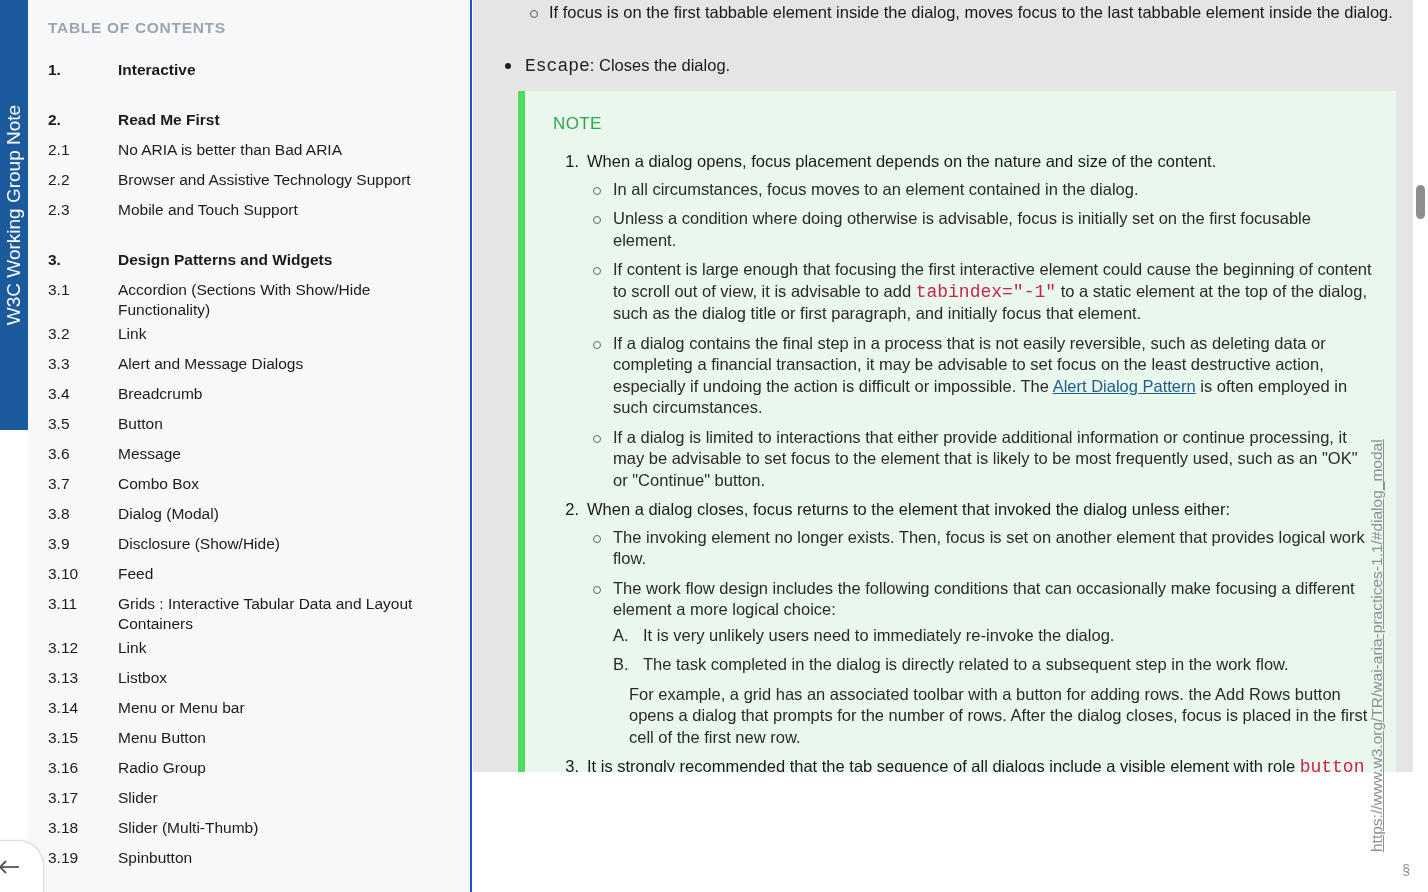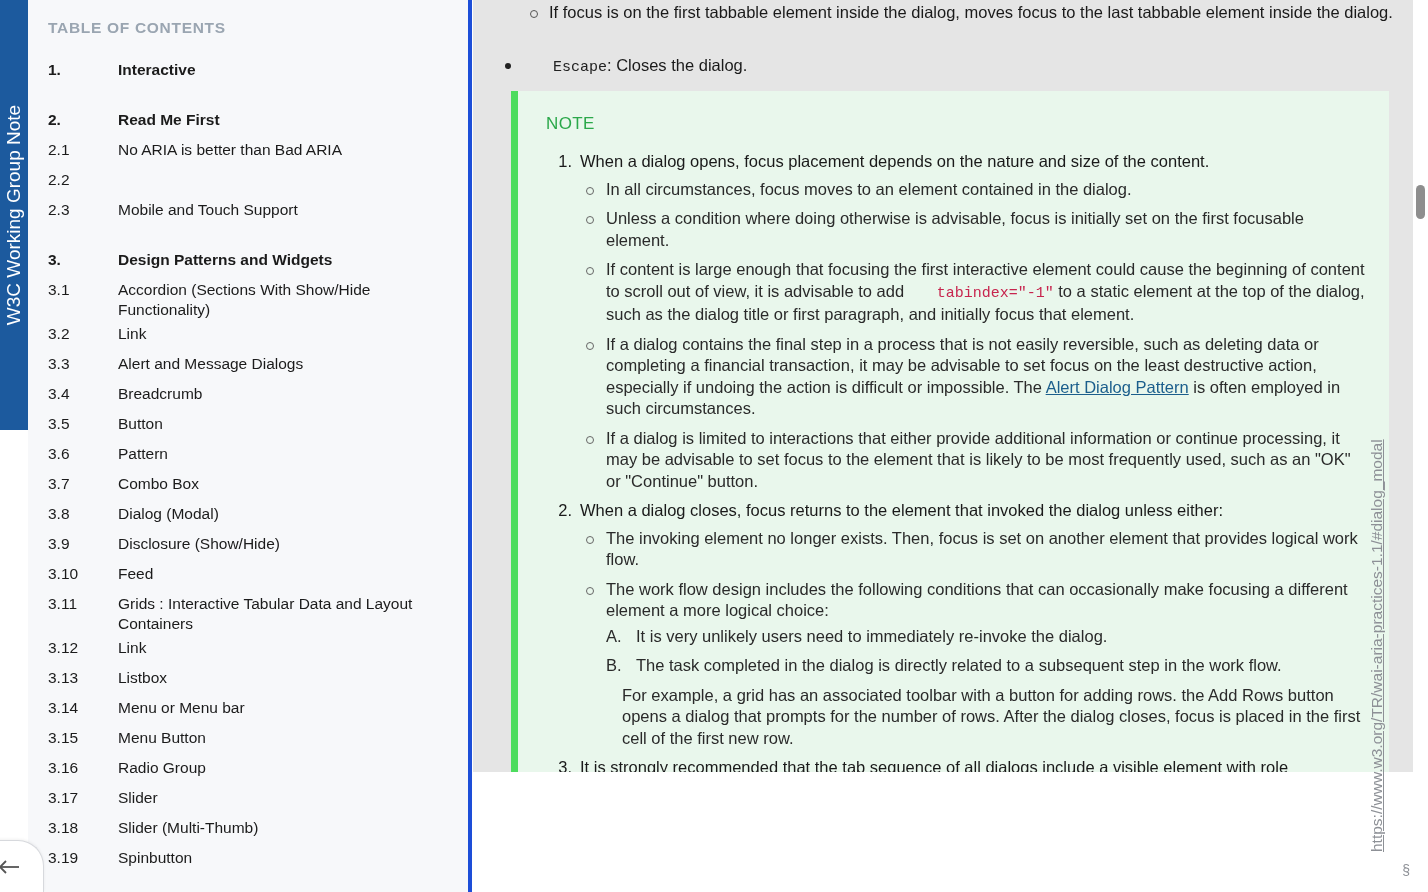--- a/index.html
+++ b/index.html
@@ -44,21 +44,21 @@
     letter-spacing: 0px;
   }
 
   
   .toc {
     position: absolute;
     left: 28px; top: 0;
     width: 444px;
     height: 892px;
     background: #f7f8fa;
-    border-right: 4px solid #1d4ed8;
+    border-right: 2px solid #1d4ed8;
     overflow: hidden;
   }
   .toc-title {
     position: absolute;
     left: 20px; top: 19px;
     font-size: 15.5px;
     font-weight: bold;
     letter-spacing: 0.7px;
     color: #9aa5b1;
   }
@@ -142,30 +142,29 @@
     left: 8px; top: 8px;
     width: 6px; height: 6px;
     border-radius: 50%;
     background: #222;
   }
   .top-frag1 { position: absolute; left: 48px; top: 2px; width: 874px; }
   .top-frag2 { position: absolute; left: 24px; top: 55px; width: 874px; }
 
   code, .code {
     font-family: "Liberation Mono", "DejaVu Sans Mono", monospace;
-    font-size: 15px;
-    margin-left: 28px;
+    font-size: 18px;
   }
   .code-red { color: #c7254e; }
   .code-dark { color: #222; }
 
   
   .note-box {
     position: absolute;
-    left: 38px; top: 91px;
+    left: 45px; top: 91px;
     width: 878px;
     height: 731px;
     background: #e9f7ec;
     border-left: 7px solid #4ddc5e;
   }
   .note-label {
     position: absolute;
     left: 28px; top: 22px;
     color: #2ba84a;
     font-size: 17px;
@@ -300,20 +299,21 @@
         <li class="toc-row section spacer-before">
           <span class="toc-num">2.</span>
           <span class="toc-label">Read Me First</span>
         </li>
         <li class="toc-row">
           <span class="toc-num">2.1</span>
           <span class="toc-label">No ARIA is better than Bad ARIA</span>
         </li>
         <li class="toc-row">
           <span class="toc-num">2.2</span>
+          <span class="toc-label">Browser and Assistive Technology Support</span>
         </li>
         <li class="toc-row">
           <span class="toc-num">2.3</span>
           <span class="toc-label">Mobile and Touch Support</span>
         </li>
         <li class="toc-row section spacer-before">
           <span class="toc-num">3.</span>
           <span class="toc-label">Design Patterns and Widgets</span>
         </li>
         <li class="toc-row">
@@ -331,21 +331,21 @@
         <li class="toc-row">
           <span class="toc-num">3.4</span>
           <span class="toc-label">Breadcrumb</span>
         </li>
         <li class="toc-row">
           <span class="toc-num">3.5</span>
           <span class="toc-label">Button</span>
         </li>
         <li class="toc-row">
           <span class="toc-num">3.6</span>
-          <span class="toc-label">Pattern</span>
+          <span class="toc-label">Message</span>
         </li>
         <li class="toc-row">
           <span class="toc-num">3.7</span>
           <span class="toc-label">Combo Box</span>
         </li>
         <li class="toc-row">
           <span class="toc-num">3.8</span>
           <span class="toc-label">Dialog (Modal)</span>
         </li>
         <li class="toc-row">

